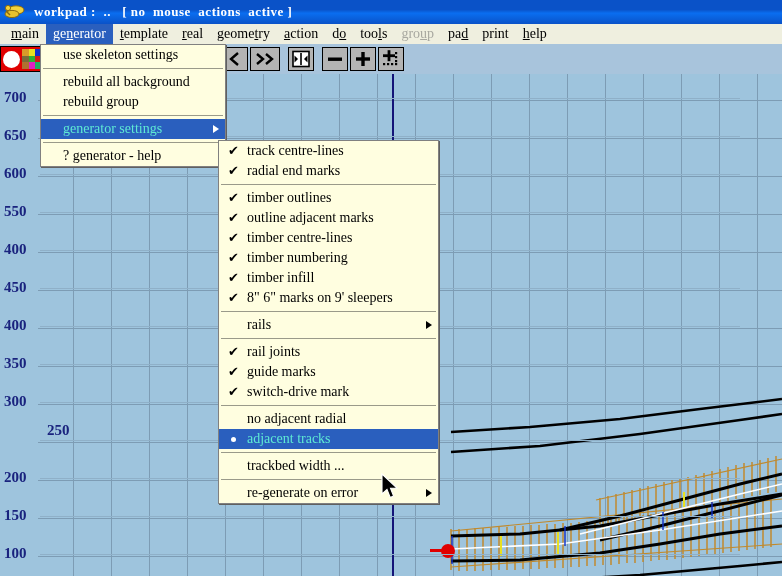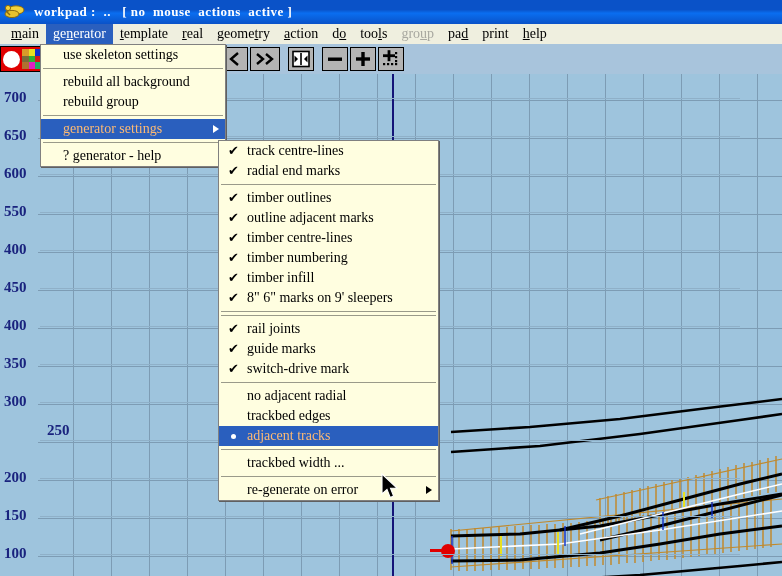--- a/index.html
+++ b/index.html
@@ -80,21 +80,21 @@
   
   .popup{
     position:absolute;background:#fffee0;
     border:1px solid #808080;box-shadow:1px 1px 0 #606060;
     font-family:"Liberation Serif", serif;
   }
   .pitem{
     position:relative;font-size:14px;color:#000;height:20px;line-height:20px;
     padding-left:28px;padding-right:16px;white-space:nowrap;
   }
-  .pitem.hl{background:#2a5fbe;color:#fdba74;}
+  .pitem.hl{background:#2a5fbe;color:#5eead4;}
   .pitem .ck{position:absolute;left:9px;top:0;font-size:13px;line-height:20px;}
   .pitem .dot{position:absolute;left:12px;top:8px;width:5px;height:5px;border-radius:50%;background:#fff;}
   .pitem .arw{position:absolute;right:6px;top:6px;width:0;height:0;
     border-left:6px solid #000;border-top:4px solid transparent;border-bottom:4px solid transparent;}
   .pitem.hl .arw{border-left-color:#fff;}
   .psep{height:1px;background:#9a9a8a;margin:3px 2px;}
   #menu1{left:40px;top:44px;width:184px;}
   #menu1 .pitem{padding-left:22px;}
   #menu2{left:218px;top:140px;width:219px;}
   
@@ -380,27 +380,27 @@
     <div class="pitem"><span class="ck">✔</span><span>track  centre-lines</span></div>
     <div class="pitem"><span class="ck">✔</span><span>radial  end  marks</span></div>
     <div class="psep"></div>
     <div class="pitem"><span class="ck">✔</span><span>timber  outlines</span></div>
     <div class="pitem"><span class="ck">✔</span><span>outline  adjacent  marks</span></div>
     <div class="pitem"><span class="ck">✔</span><span>timber  centre-lines</span></div>
     <div class="pitem"><span class="ck">✔</span><span>timber  numbering</span></div>
     <div class="pitem"><span class="ck">✔</span><span>timber  infill</span></div>
     <div class="pitem"><span class="ck">✔</span><span>8" 6"  marks  on  9'  sleepers</span></div>
     <div class="psep"></div>
+    <div class="pitem"><span>rails</span><span class="arw"></span></div>
     <div class="psep"></div>
     <div class="pitem"><span class="ck">✔</span><span>rail  joints</span></div>
     <div class="pitem"><span class="ck">✔</span><span>guide  marks</span></div>
     <div class="pitem"><span class="ck">✔</span><span>switch-drive  mark</span></div>
     <div class="psep"></div>
     <div class="pitem"><span>no  adjacent  radial</span></div>
-    <div class="pitem"><span>trackbed  edges</span></div>
     <div class="pitem hl"><span class="dot"></span><span>adjacent  tracks</span></div>
     <div class="psep"></div>
     <div class="pitem"><span>trackbed  width ...</span></div>
     <div class="psep"></div>
     <div class="pitem"><span>re-generate  on  error</span><span class="arw"></span></div>
   </div>
 
 <div id="cursor">
   <svg width="20" height="28" viewBox="0 0 20 28">
     <path d="M1 1 L1 21 L6 16.5 L9.2 24.5 L12.6 23 L9.5 15.3 L16 15 Z" fill="#000" stroke="#fff" stroke-width="1.1"></path>

